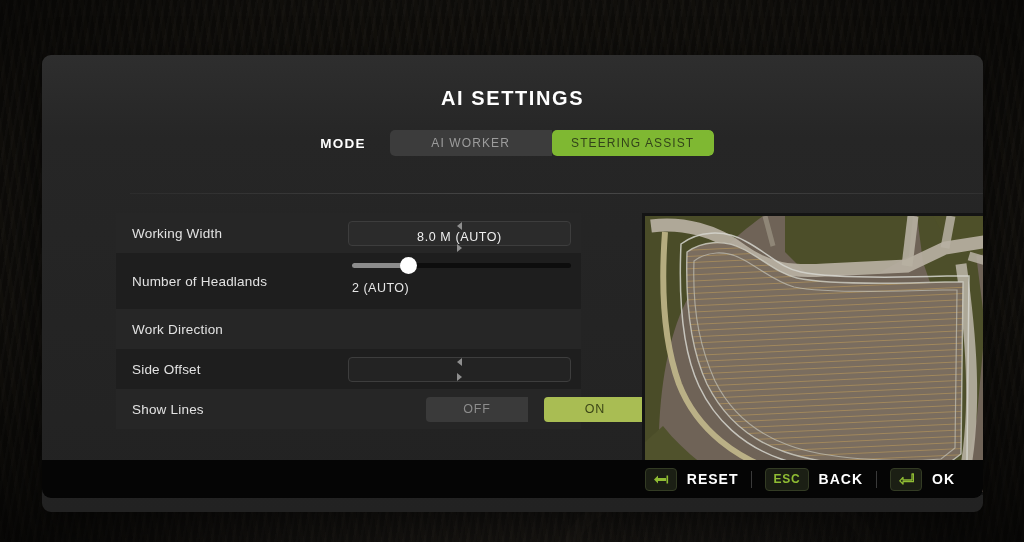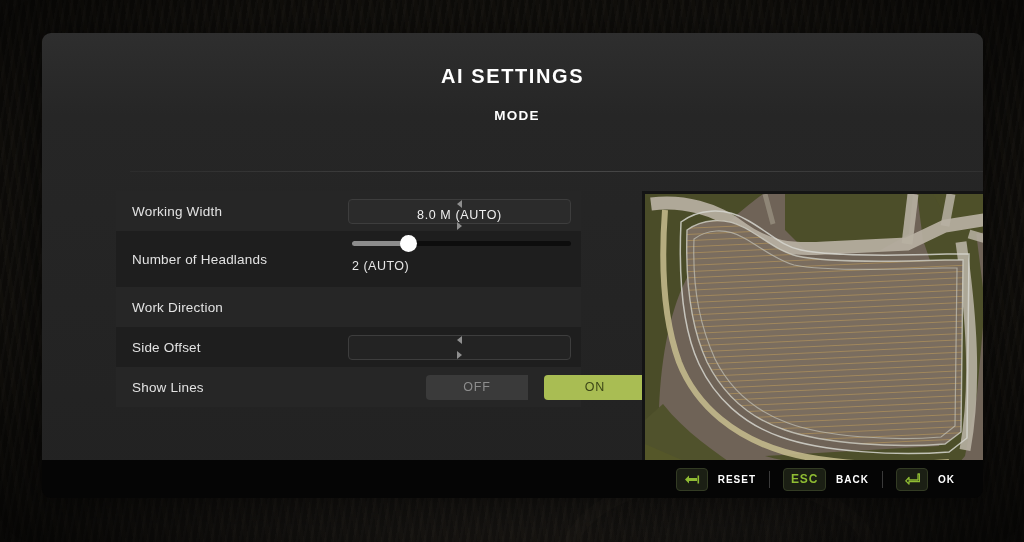--- a/index.html
+++ b/index.html
@@ -48,21 +48,21 @@
     position: absolute;
     right: -20px; top: 300px;
     width: 260px; height: 260px;
     background: linear-gradient(115deg, rgba(170,160,140,0.05) 0%, rgba(0,0,0,0) 60%);
     transform: skewX(-12deg);
   }
 
   
   #dialog {
     position: absolute;
-    left: 42px; top: 33px;
+    left: 42px; top: 55px;
     width: 941px; height: 457px;
     border-radius: 9px;
     background: linear-gradient(180deg, #2e2e2e 0%, #262626 18%, #222222 100%);
     box-shadow: 0 10px 40px rgba(0,0,0,0.6);
     overflow: hidden;
   }
 
   .title {
     text-align: center;
     color: #ffffff;
@@ -285,41 +285,45 @@
     align-items: center;
     justify-content: center;
     color: #8fbc33;
     font-size: 12px;
     font-weight: bold;
     letter-spacing: 0.8px;
   }
   .keycap svg { display: block; }
   .faction {
     color: #ffffff;
-    font-size: 10px;
+    font-size: 14px;
     font-weight: bold;
     letter-spacing: 1px;
     cursor: pointer;
   }
 </style>
 </head>
 <body>
 
 <div id="bg">
   <div id="bg-wheel"></div>
   <div id="bg-cab"></div>
   <div id="bg-vignette"></div>
 </div>
 
 <div id="dialog">
 
   <div class="title">AI SETTINGS</div>
 
   <div class="mode-row">
     <div class="mode-label">MODE</div>
+    <div class="seg">
+      <div class="seg-btn inactive">AI WORKER</div>
+      <div class="seg-btn active">STEERING ASSIST</div>
+    </div>
   </div>
 
   <div class="divider"></div>
 
   <div id="body">
 
     <div id="settings">
 
       <div class="srow odd">
         <div class="slabel">Working Width</div>

